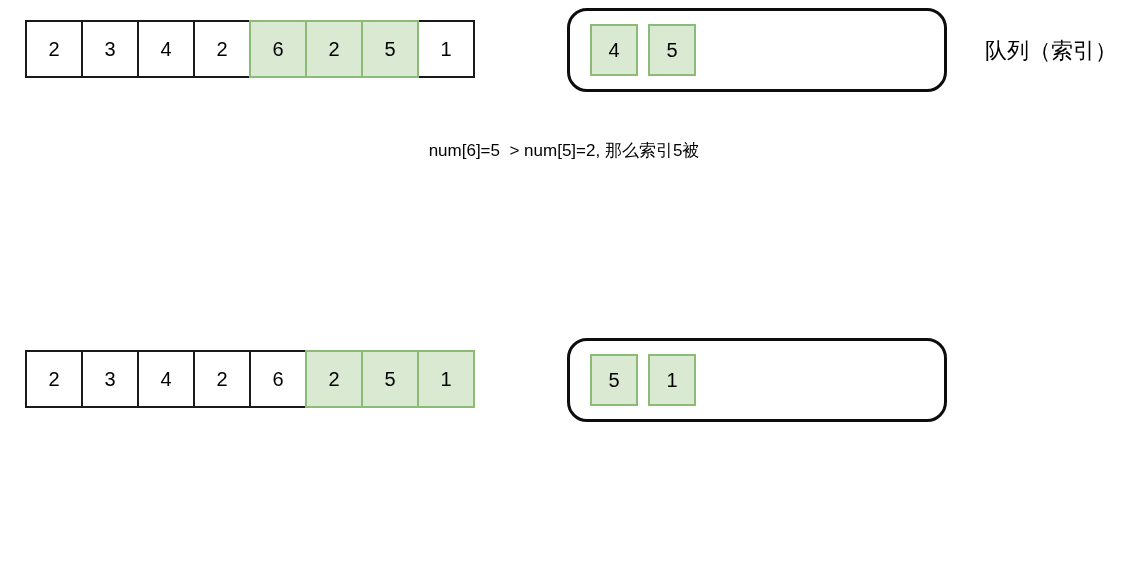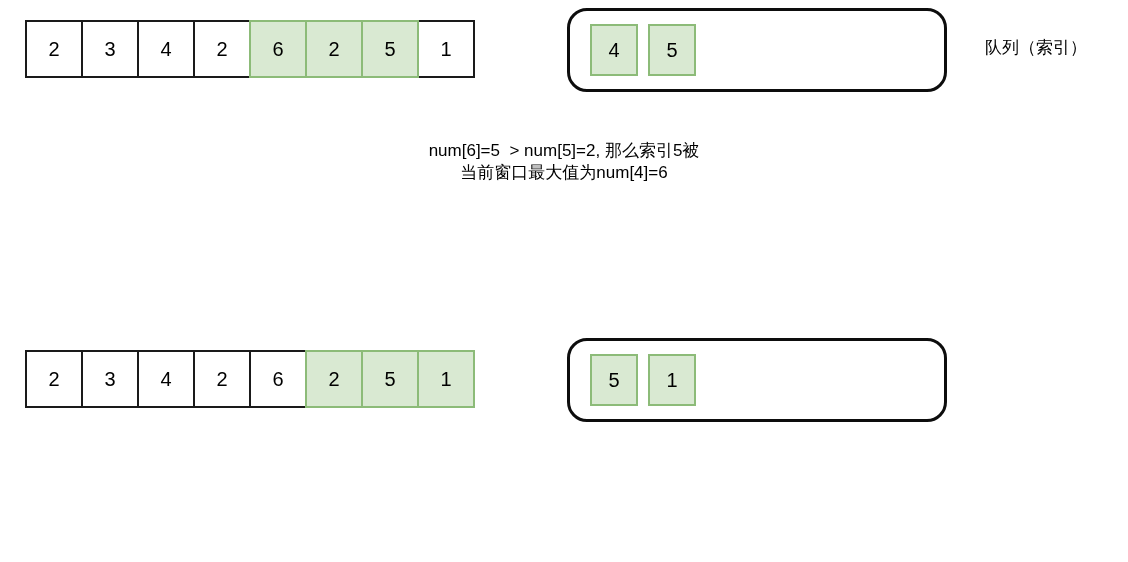--- a/index.html
+++ b/index.html
@@ -97,21 +97,21 @@
     font-size: 20px;
     line-height: 1;
     margin-right: 10px;
   }
 
   
   .side-label {
     position: absolute;
     left: 985px;
     top: 36px;
-    font-size: 17px;
+    font-size: 22px;
     white-space: nowrap;
     color: #000000;
   }
 
   
   .caption {
     position: absolute;
     left: 0;
     width: 1128px;
     text-align: center;
@@ -144,21 +144,20 @@
       <div class="queue">
         <div class="qcell">4</div>
         <div class="qcell">5</div>
       </div>
 
       <div class="side-label">队列（索引）</div>
     </div>
 
     <div class="caption caption-1">
       <span class="cline">num[6]=5  &gt; num[5]=2, 那么索引5被</span>
-      <span class="cline">当前窗口最大值为num[4]=6</span>
     </div>
   </div>
 
   <div class="step step-2">
     <div class="row">
 
       <div class="array">
         <div class="cell">2</div>
         <div class="cell">3</div>
         <div class="cell">4</div>

